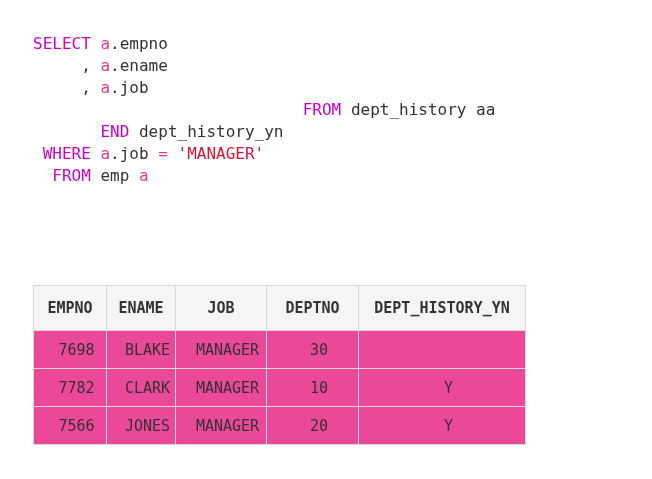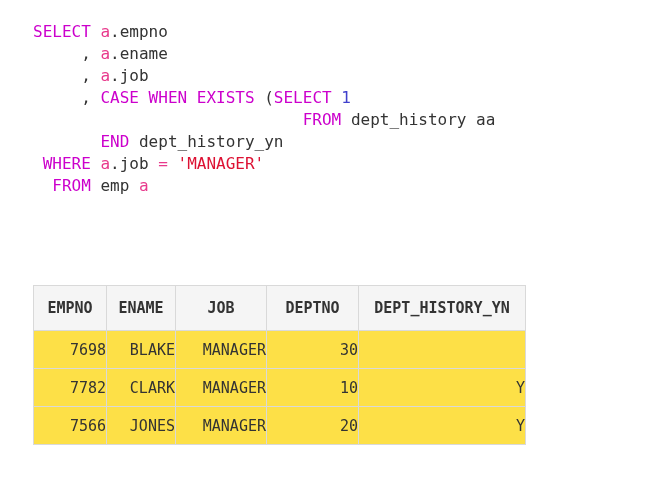--- a/index.html
+++ b/index.html
@@ -8,21 +8,21 @@
     --border:#d9d9d9; --head-bg:#f5f5f5;
   }
   *{box-sizing:border-box;}
   html,body{margin:0;padding:0;}
   body{
     width:652px;height:479px;position:relative;overflow:hidden;
     background:#ffffff;
     font-family:"DejaVu Sans Mono","Liberation Mono",monospace;
   }
   .code-block{
-    position:absolute;left:33px;top:21px;
+    position:absolute;left:33px;top:33px;
     font-size:16px;line-height:22px;color:var(--c-pl);
   }
   .code-line{white-space:pre;}
   .tok-kw{color:var(--c-kw);}
   .tok-al{color:var(--c-al);}
   .tok-op{color:var(--c-op);}
   .tok-str{color:var(--c-str);}
   .tok-num{color:var(--c-num);}
   .tok-pl{color:var(--c-pl);}
   .result-table{
@@ -30,37 +30,36 @@
     border-collapse:collapse;table-layout:fixed;
     font-family:"DejaVu Sans Mono","Liberation Mono",monospace;
     font-size:15px;color:#333333;
   }
   .result-table th,.result-table td{border:1px solid var(--border);}
   .result-table th{
     background:var(--head-bg);height:45px;padding:0 4px;
     font-weight:bold;text-align:center;white-space:nowrap;
   }
   .result-table td{
-    background:#fde047;height:38px;padding:0 0 0 13px;
-    text-align:right;white-space:nowrap;
+    background:#ec4899;height:38px;padding:0 0 0 13px;
+    text-align:center;white-space:nowrap;
   }
   .result-table th:nth-child(1),.result-table td:nth-child(1){width:73px;}
   .result-table th:nth-child(2),.result-table td:nth-child(2){width:69px;}
   .result-table th:nth-child(3),.result-table td:nth-child(3){width:91px;}
   .result-table th:nth-child(4),.result-table td:nth-child(4){width:92px;}
   .result-table th:nth-child(5),.result-table td:nth-child(5){width:167px;}
 </style>
 </head>
 <body>
 
 <div id="code" class="code-block">
     <div class="code-line"><span class="tok-kw">SELECT</span><span class="tok-pl"> </span><span class="tok-al">a</span><span class="tok-pl">.empno</span></div>
     <div class="code-line"><span class="tok-pl">     , </span><span class="tok-al">a</span><span class="tok-pl">.ename</span></div>
     <div class="code-line"><span class="tok-pl">     , </span><span class="tok-al">a</span><span class="tok-pl">.job</span></div>
-    <div class="code-line"><span class="tok-pl">     , </span><span class="tok-kw">CASE</span><span class="tok-pl"> </span><span class="tok-kw">WHEN</span><span class="tok-pl"> </span><span class="tok-kw">EXISTS</span><span class="tok-pl"> (</span><span class="tok-kw">SELECT</span><span class="tok-pl"> </span><span class="tok-num">1</span></div>
     <div class="code-line"><span class="tok-pl">                            </span><span class="tok-kw">FROM</span><span class="tok-pl"> dept_history aa</span></div>
     <div class="code-line"><span class="tok-pl">       </span><span class="tok-kw">END</span><span class="tok-pl"> dept_history_yn</span></div>
     <div class="code-line"><span class="tok-pl"> </span><span class="tok-kw">WHERE</span><span class="tok-pl"> </span><span class="tok-al">a</span><span class="tok-pl">.job </span><span class="tok-op">=</span><span class="tok-pl"> </span><span class="tok-str">'MANAGER'</span></div>
     <div class="code-line"><span class="tok-pl">  </span><span class="tok-kw">FROM</span><span class="tok-pl"> emp </span><span class="tok-al">a</span></div>
   </div>
 
 <table class="result-table">
   <thead>
     <tr id="hrow">
         <th>EMPNO</th>

